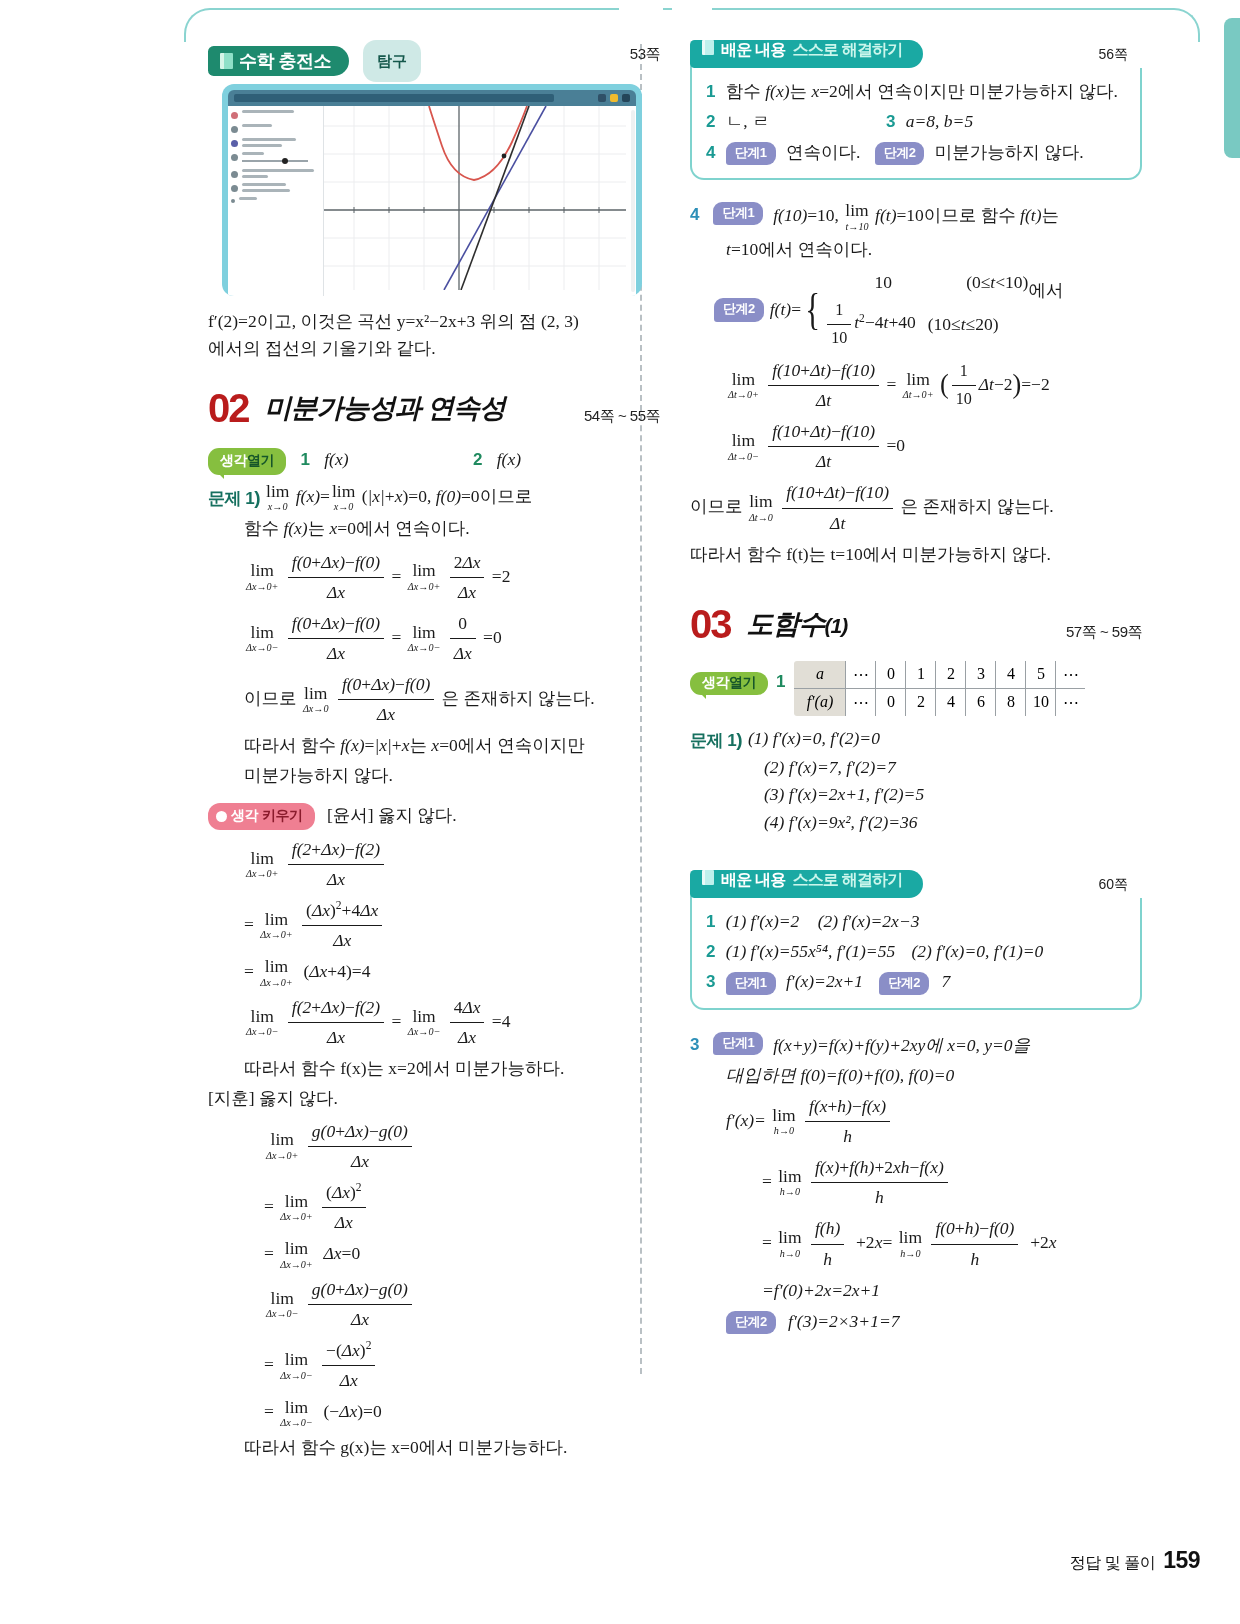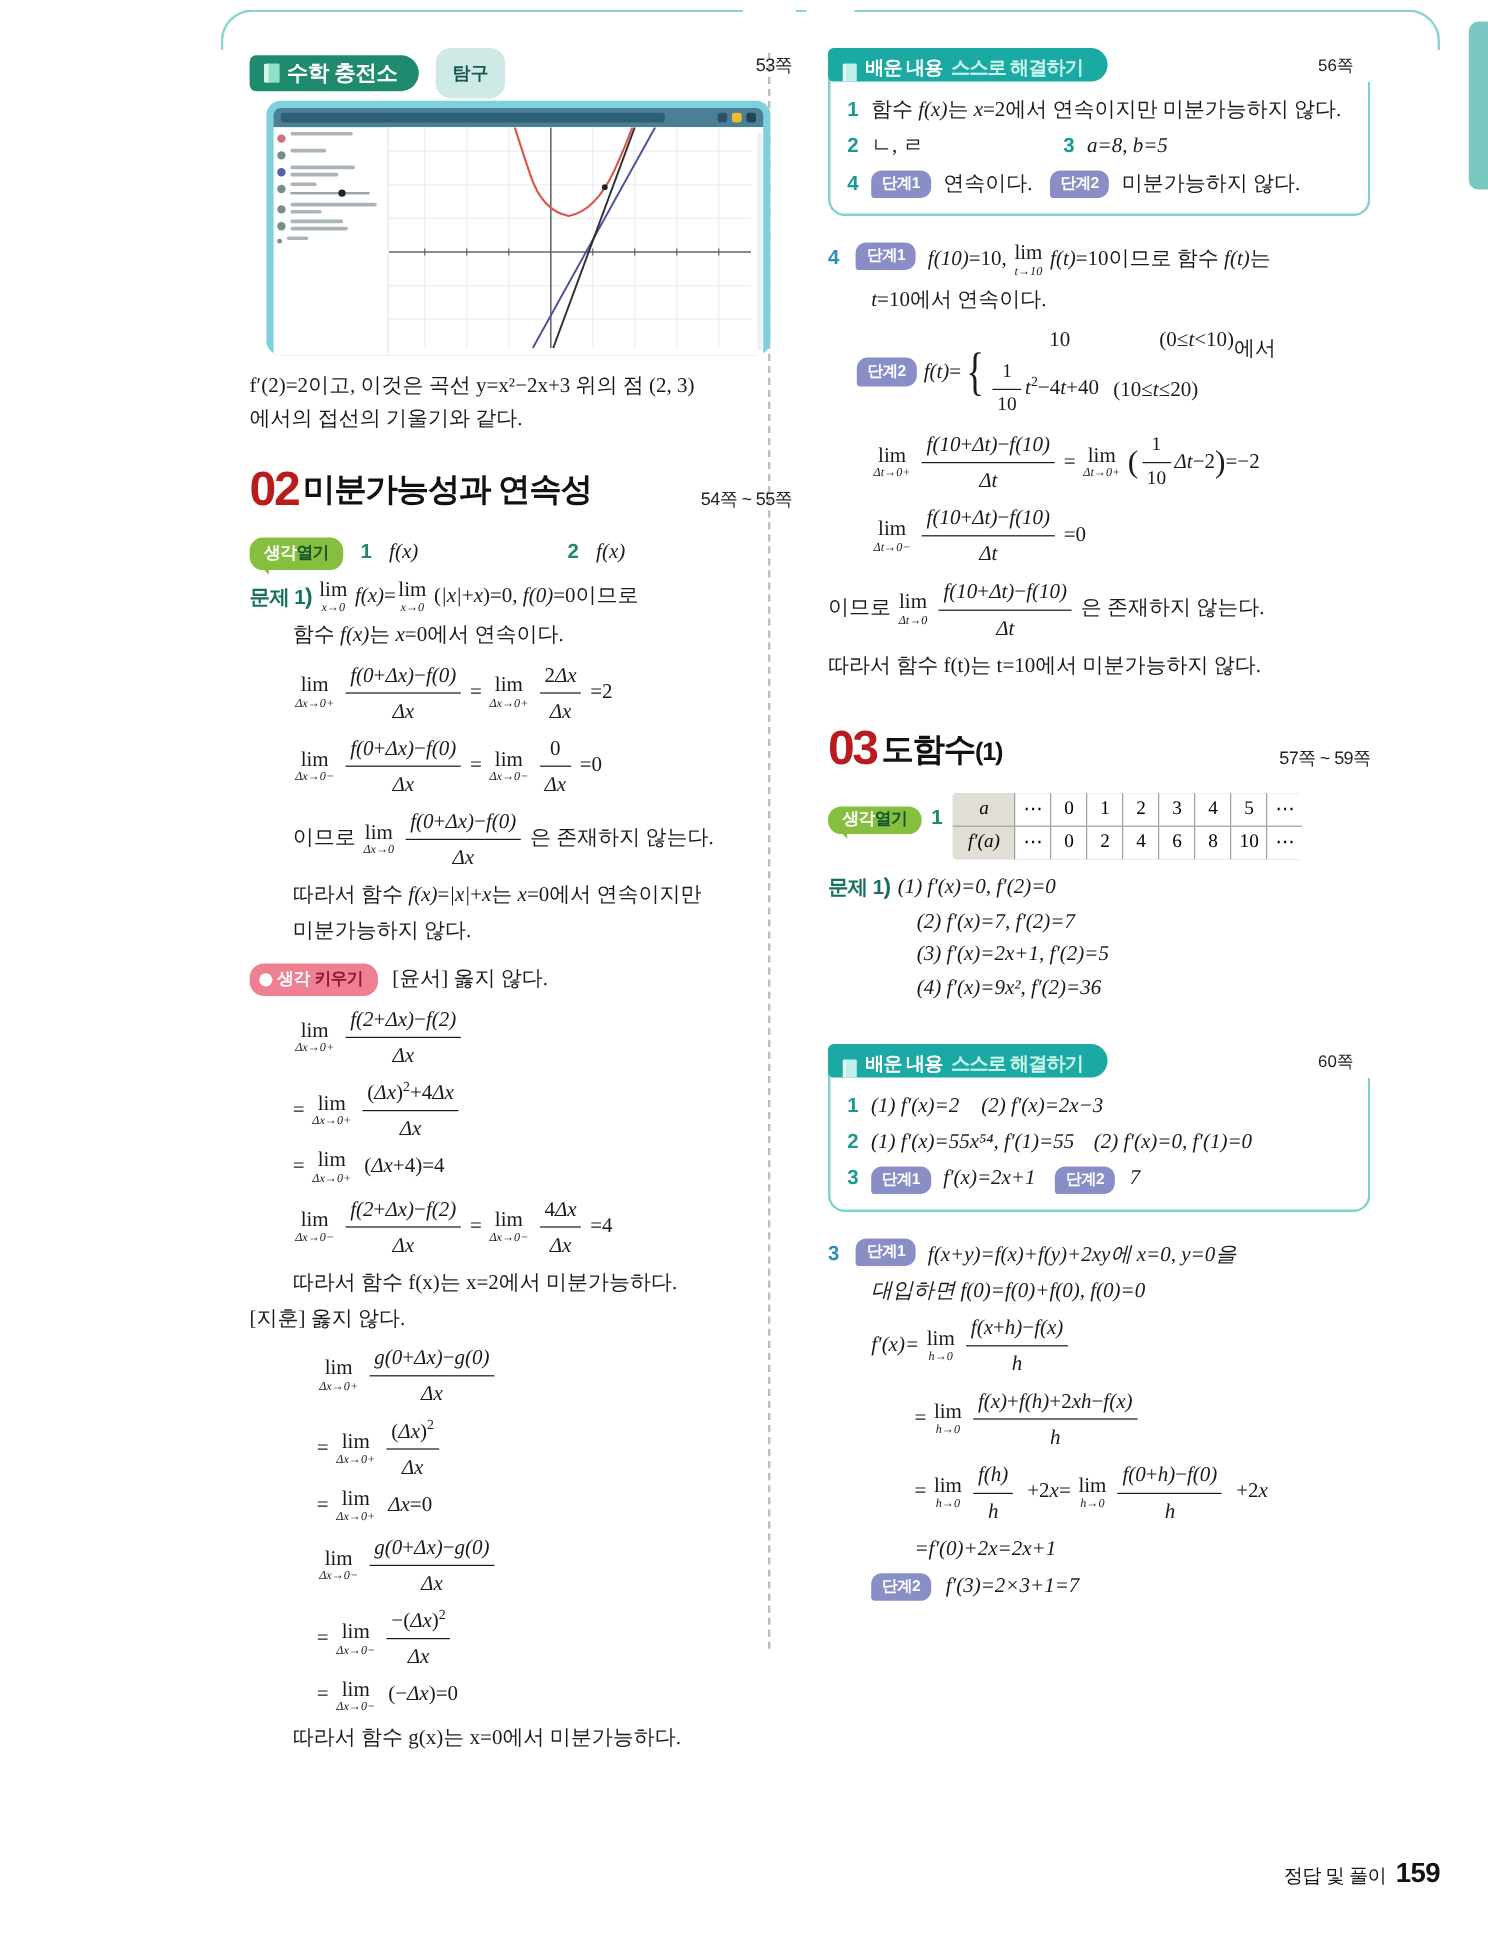--- a/index.html
+++ b/index.html
@@ -108,22 +108,23 @@
 
   
   .sec-title{ position:relative; height:48px; margin:26px 0 4px 0; }
   .sec-num{
     font-family:"Liberation Sans", sans-serif;
     font-weight:bold; font-size:40px; color:#b91c1c; letter-spacing:-2px;
     line-height:1; display:inline-block; vertical-align:middle;
   }
   .sec-name{
     font-family:"Liberation Sans", sans-serif; font-weight:bold;
-    font-size:27px; color:#111; letter-spacing:-1px;
+    font-size:27px; color:#111; margin-left:12px; letter-spacing:-1px;
     vertical-align:middle;
+    font-style:italic;
   }
   .sec-name .sub{ font-size:21px; font-weight:bold; }
   .sec-pages{
     position:absolute; right:0; bottom:10px;
     font-family:"Liberation Sans", sans-serif; font-size:15px; color:#222; letter-spacing:-0.5px;
   }
 
   
   .tag-think{
     display:inline-block; position:relative;
@@ -160,21 +161,21 @@
   .num-t{ font-family:"Liberation Sans", sans-serif; font-weight:bold; color:#1a9a93; font-size:17px;}
   .num-b{ font-family:"Liberation Sans", sans-serif; font-weight:bold; color:#2d8fb8; font-size:17px;}
   .paren-arc{ color:#16705f; font-size:19px; font-weight:bold; }
 
   
   .selfbox{ position:relative; margin:0 0 8px 0; }
   .selfbox-head{
     position:relative; height:30px;
   }
   .selfbox-pill{
-    display:inline-flex; align-items:flex-end; gap:7px;
+    display:inline-flex; align-items:flex-start; gap:7px;
     background:#1aa9a3; color:#fff; height:28px; padding:0 20px 0 12px;
     border-radius:5px 15px 15px 5px;
     font-family:"Liberation Sans", sans-serif; font-weight:bold; font-size:16px; letter-spacing:-0.8px;
   }
   .selfbox-pill .doc-icon{
     width:12px;height:15px;background:#bff0ec;border-radius:1px;border-left:3px solid #eafaf8;
     display:inline-block;
   }
   .selfbox-pill .hl{ color:#cbf6ec; }
   .selfbox-pg{

